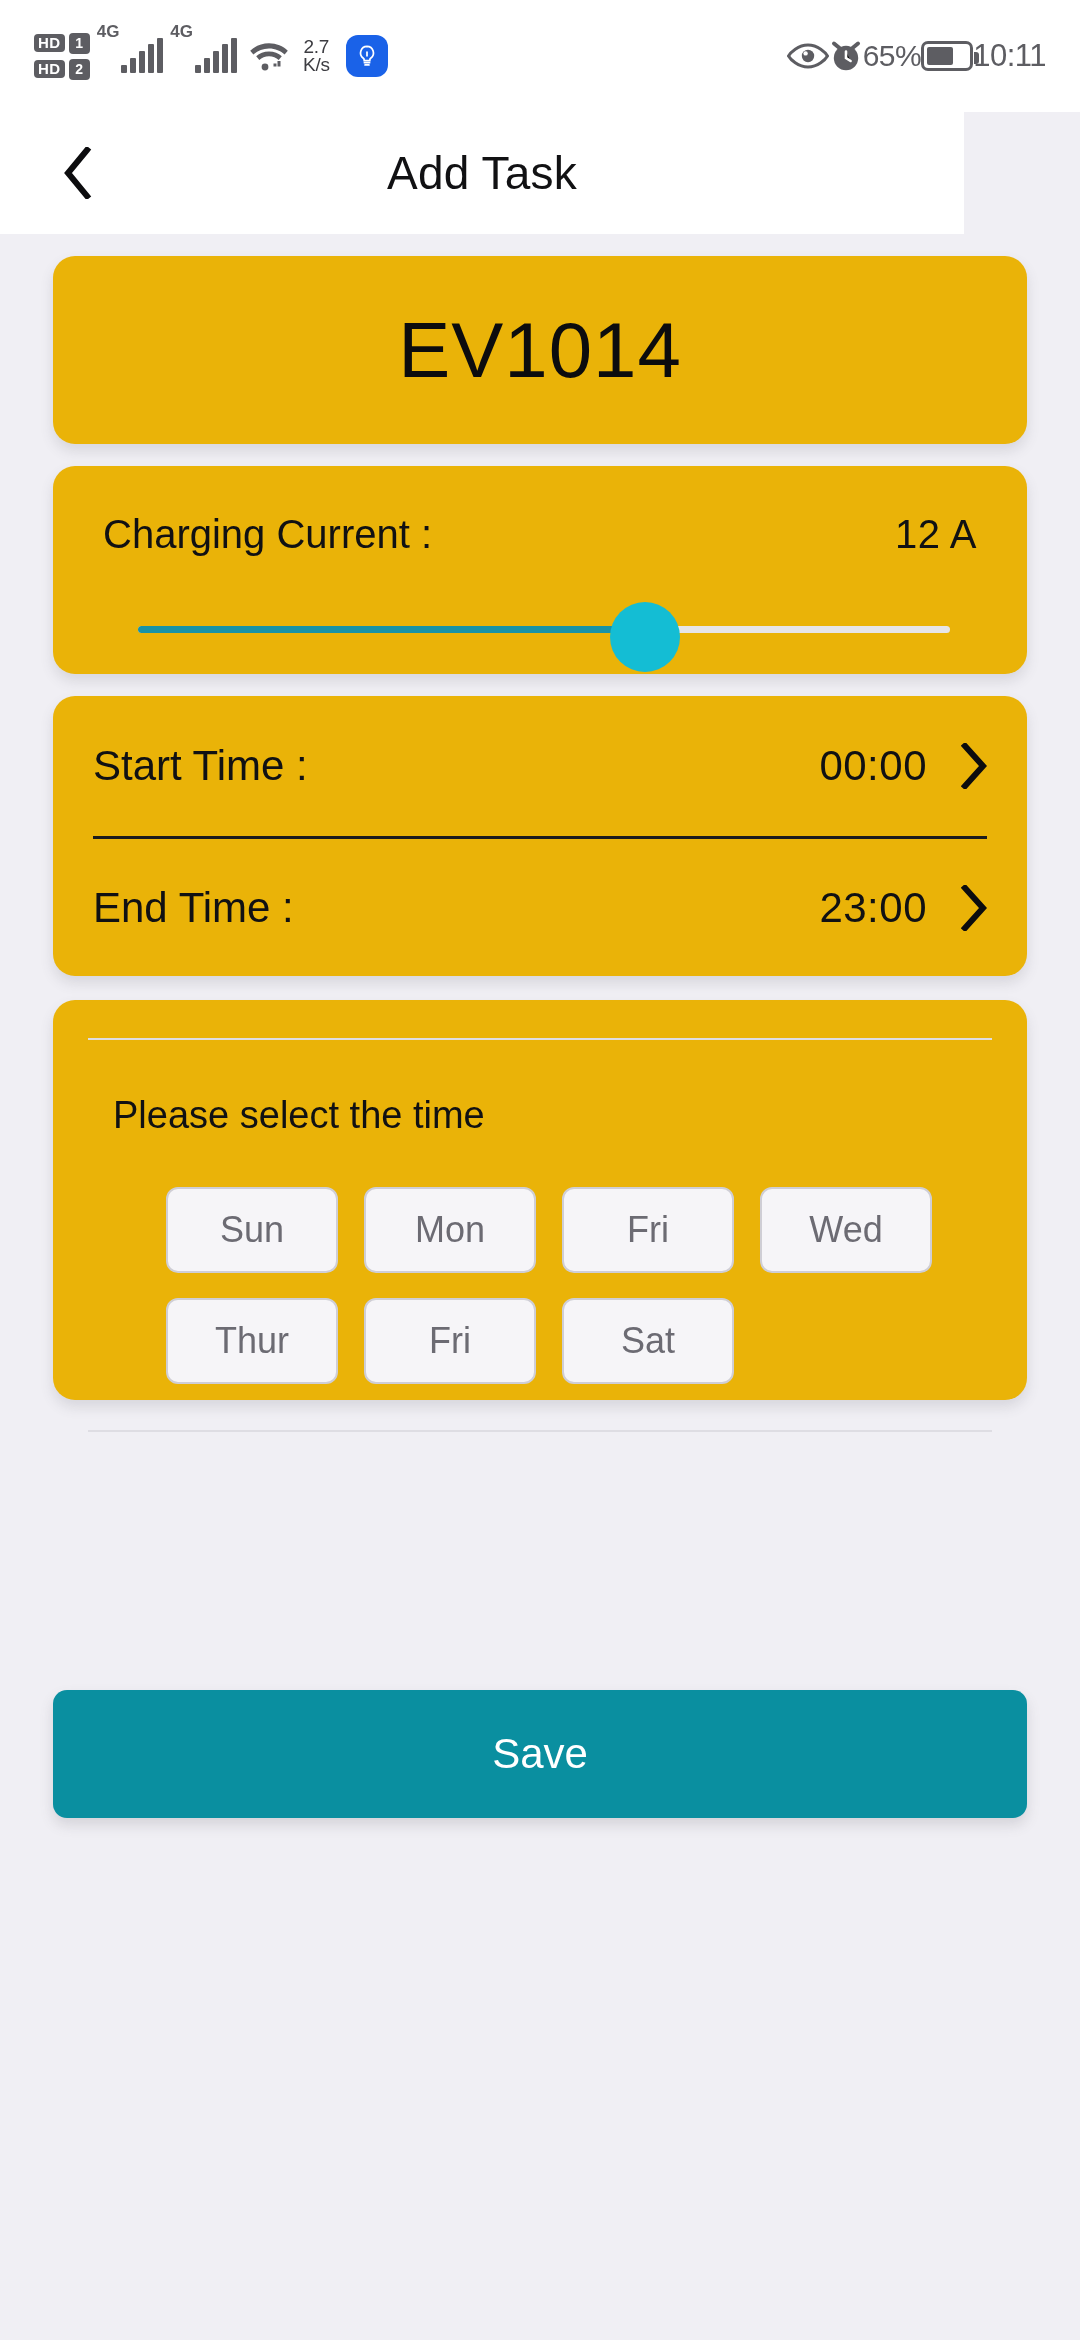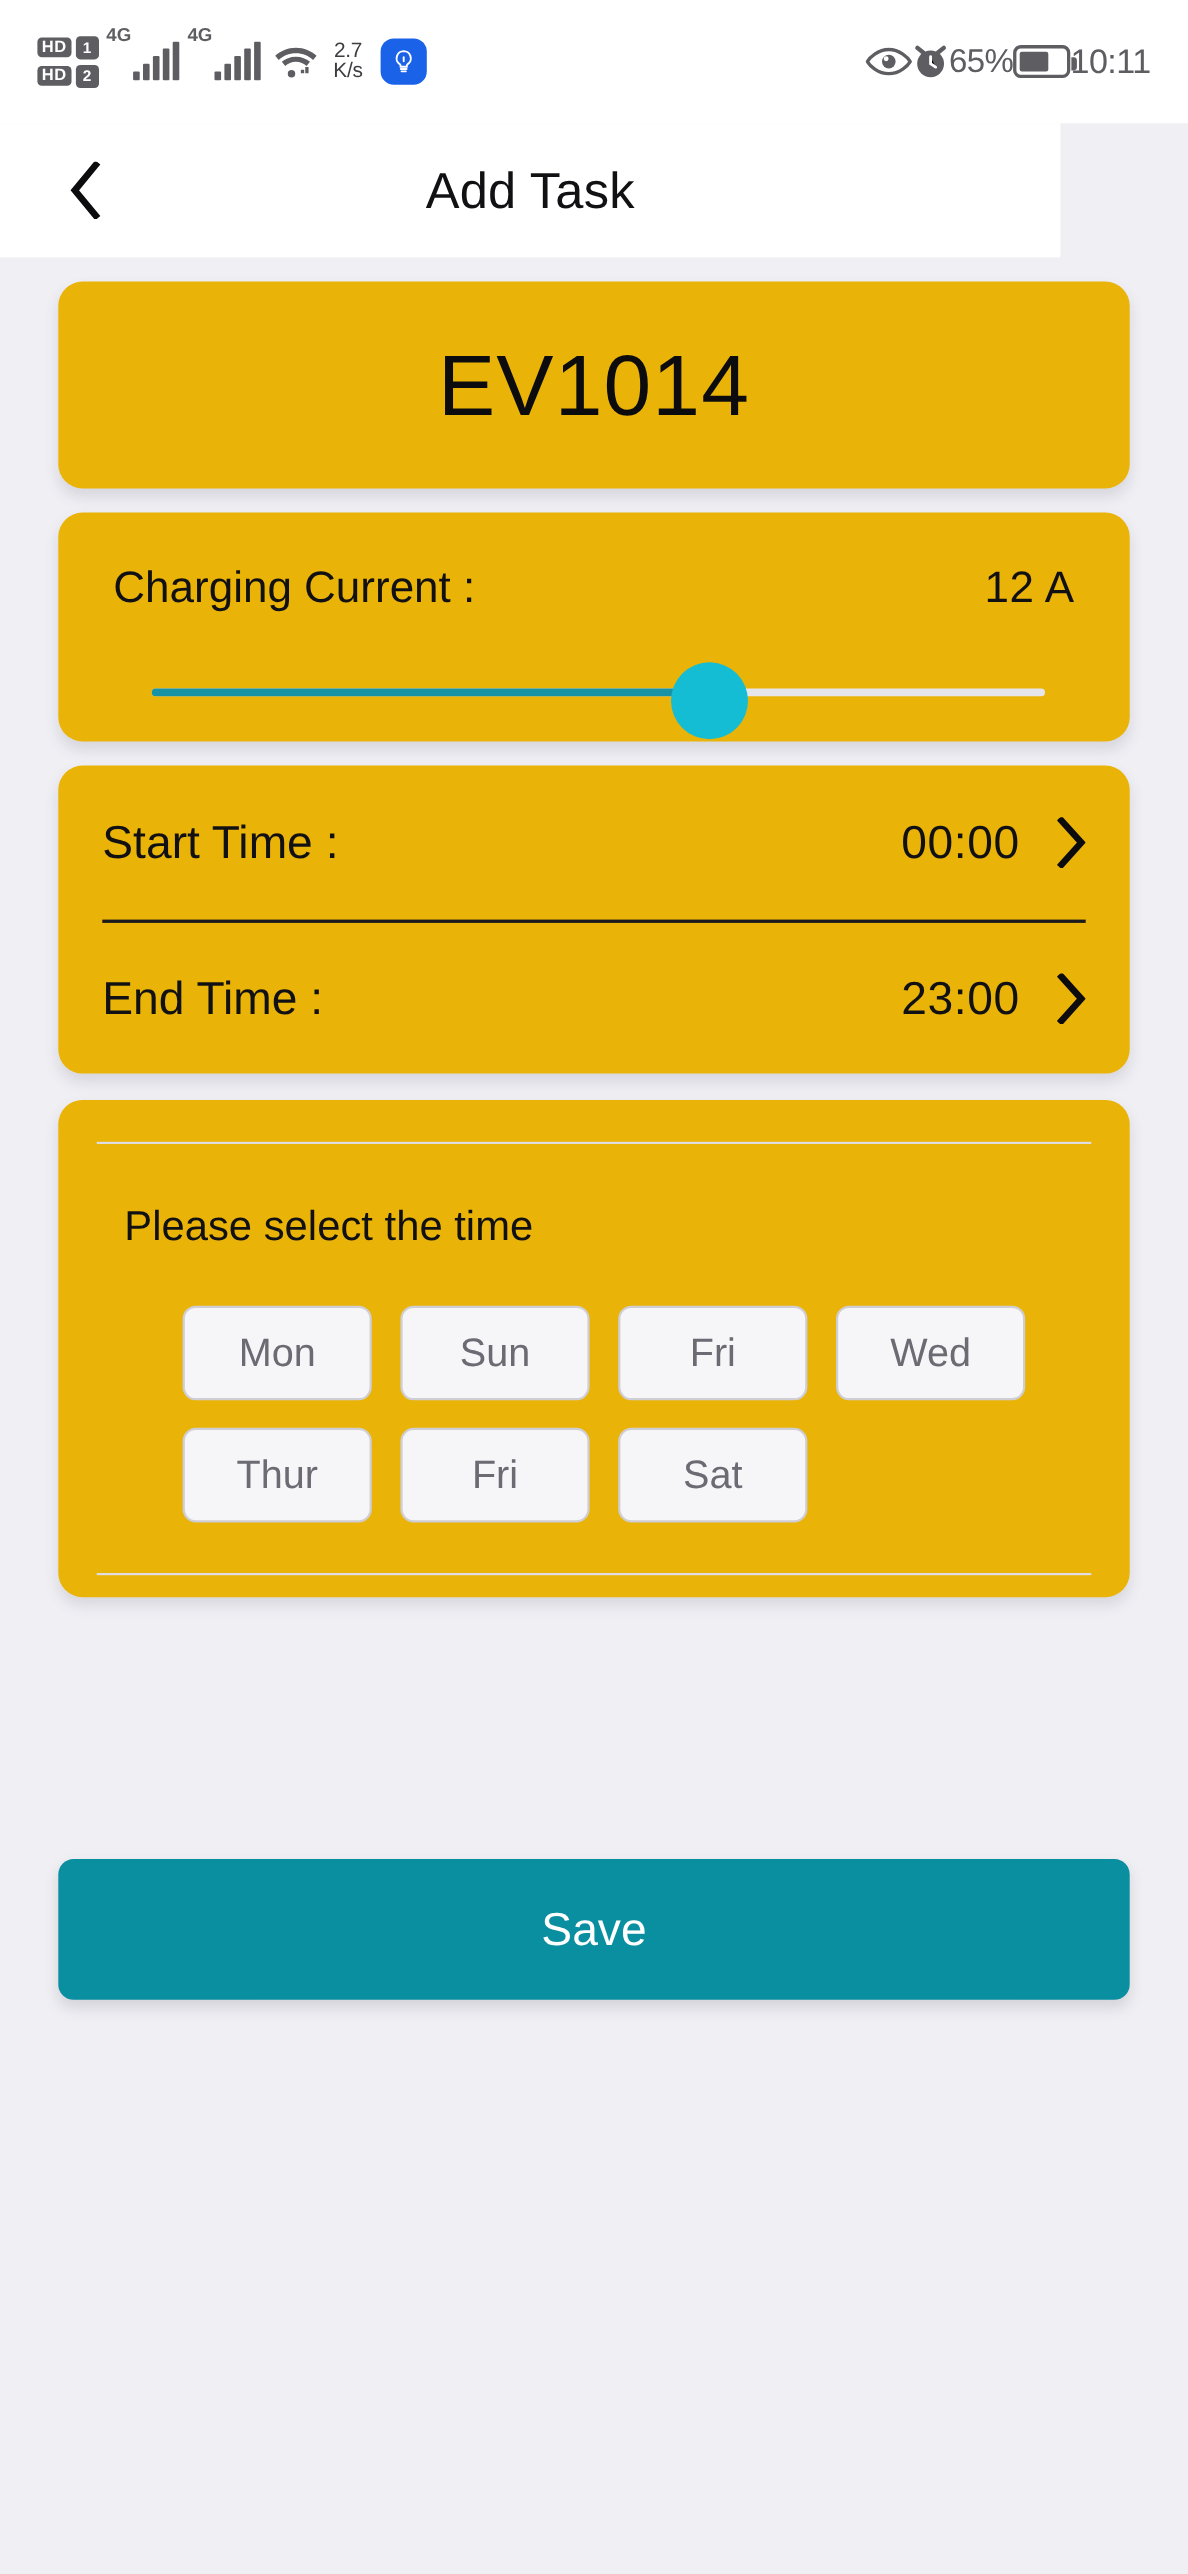--- a/index.html
+++ b/index.html
@@ -113,21 +113,21 @@
 
   #time-card{ top:696px; height:280px; padding:0 40px; }
   .time-row{
     height:140px; display:flex; align-items:center; justify-content:space-between;
   }
   .time-row + .time-row{ border-top:3px solid #1b1b1d; }
   .time-label{ font-size:42px; color:#111113; }
   .time-right{ display:flex; align-items:center; gap:34px; }
   .time-value{ font-size:42px; color:#111113; letter-spacing:0.5px; }
 
-  #days-card{ top:1000px; height:452px; padding:0 35px; }
+  #days-card{ top:1000px; height:400px; padding:0 35px; }
   .hairline{ height:2px; background:#dedde3; margin-top:38px; }
   .days-hint{ font-size:38px; color:#111113; margin-top:54px; padding-left:25px; }
   .day-rows{ margin-top:50px; padding-left:78px; }
   .day-row{ display:flex; gap:26px; }
   .day-row + .day-row{ margin-top:25px; }
   .day-chip{
     width:172px; height:86px; border:2px solid #cfced5; border-radius:12px;
     background:#f6f5f8; color:#6c6b73; font-size:36px;
     display:flex; align-items:center; justify-content:center;
     font-family:"Liberation Sans", sans-serif;
@@ -280,22 +280,22 @@
         </svg>
       </span>
     </div>
   </div>
 
   <div class="card" id="days-card">
     <div class="hairline"></div>
     <div class="days-hint">Please select the time</div>
     <div class="day-rows">
       <div class="day-row">
+        <div class="day-chip">Sun</div>
         <div class="day-chip">Mon</div>
-        <div class="day-chip">Sun</div>
         <div class="day-chip">Fri</div>
         <div class="day-chip">Wed</div>
       </div>
       <div class="day-row">
         <div class="day-chip">Thur</div>
         <div class="day-chip">Fri</div>
         <div class="day-chip">Sat</div>
       </div>
     </div>
     <div class="hairline-bottom"></div>

